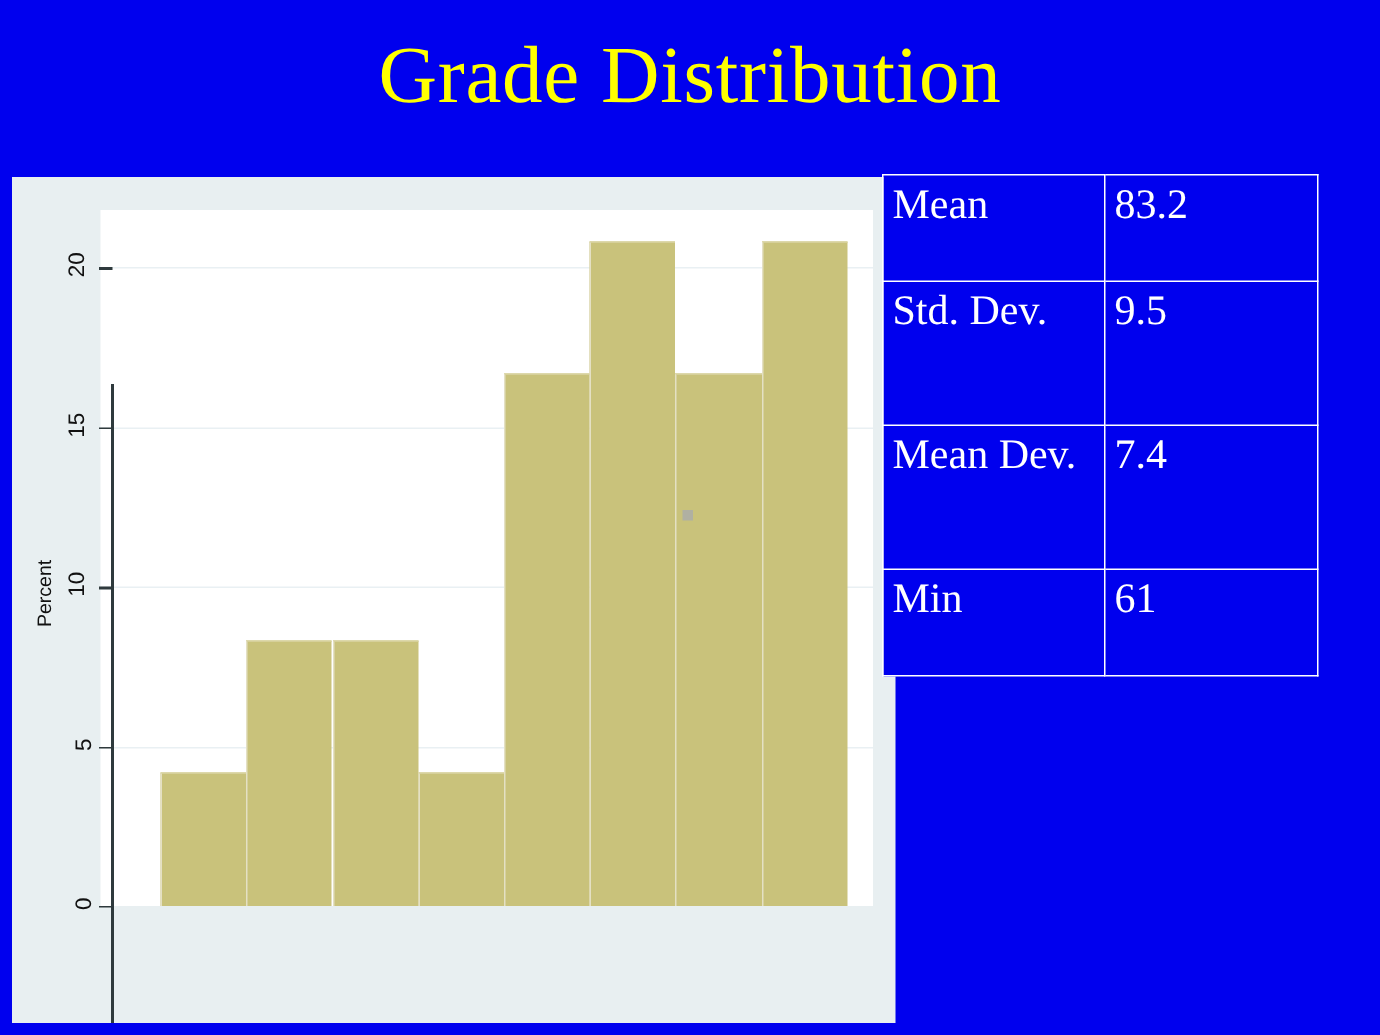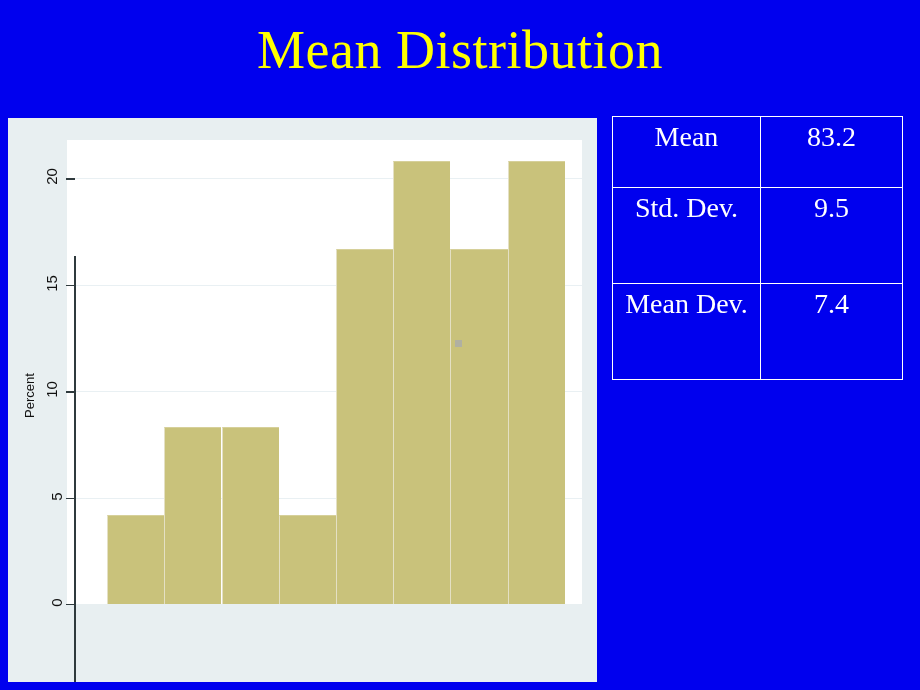--- a/index.html
+++ b/index.html
@@ -119,26 +119,25 @@
     font-family: "Liberation Sans", sans-serif;
     font-size: 13px;
     transform: rotate(-90deg);
     transform-origin: 0 0;
     white-space: nowrap;
   }
 
   
   .stats-table {
     position: absolute;
-    left: 612px;
+    left: 588px;
     top: 116px;
     width: 290px;
     border-collapse: collapse;
     table-layout: fixed;
-    text-align: center;
   }
   .stats-table td {
     border: 1.5px solid #ffffff;
     color: #ffffff;
     background: #0000ee;
     font-family: "Liberation Serif", serif;
     font-size: 28px;
     line-height: 32px;
     padding: 4px 6px 34px 6px;
     vertical-align: top;
@@ -147,21 +146,21 @@
   }
   .stats-table td.label-cell { width: 148px; }
   .stats-table td.value-cell { width: 142px; }
   .stats-table tr.tall td { height: 96px; margin-left: 16px; }
 </style>
 </head>
 <body>
 
 <div id="slide">
 
-  <div class="slide-title">Mean Distribution</div>
+  <div class="slide-title">Grade Distribution</div>
 
   <div class="chart-panel">
 
     <div class="plot-area">
 
     <div class="gridline" style="top: 357.578px;"></div>
         <div class="gridline" style="top: 251.156px;"></div>
         <div class="gridline" style="top: 144.734px;"></div>
         <div class="gridline" style="top: 38.3119px;"></div>
         <div class="bar" style="left: 40.0556px; width: 57.2222px; height: 88.756px;"></div>
@@ -202,16 +201,20 @@
           <td class="value-cell">83.2</td>
         </tr>
         <tr class="tall">
           <td class="label-cell">Std. Dev.</td>
           <td class="value-cell">9.5</td>
         </tr>
         <tr class="tall">
           <td class="label-cell">Mean Dev.</td>
           <td class="value-cell">7.4</td>
         </tr>
+        <tr>
+          <td class="label-cell">Min</td>
+          <td class="value-cell">61</td>
+        </tr>
       </tbody>
   </table>
 
 </div>
 
 </body></html>

